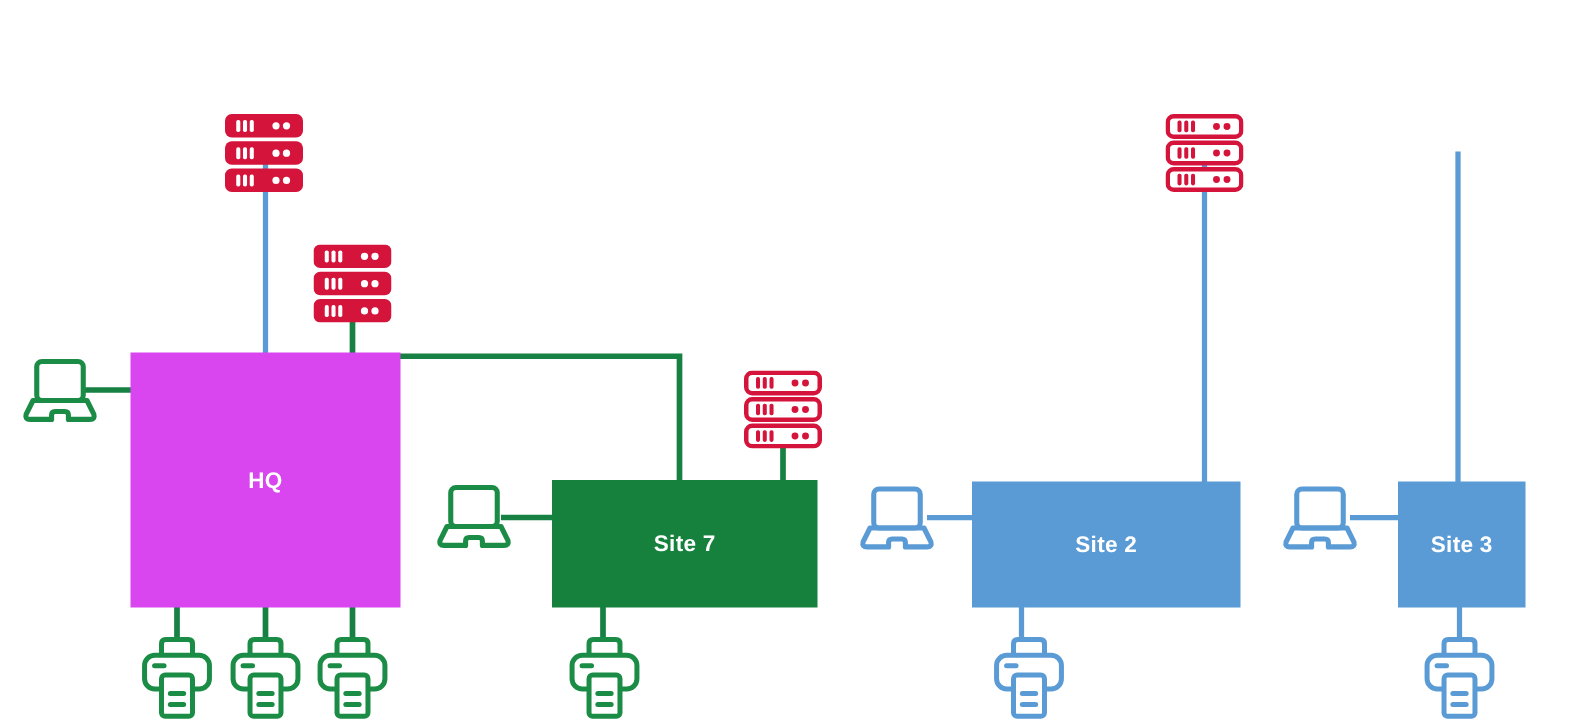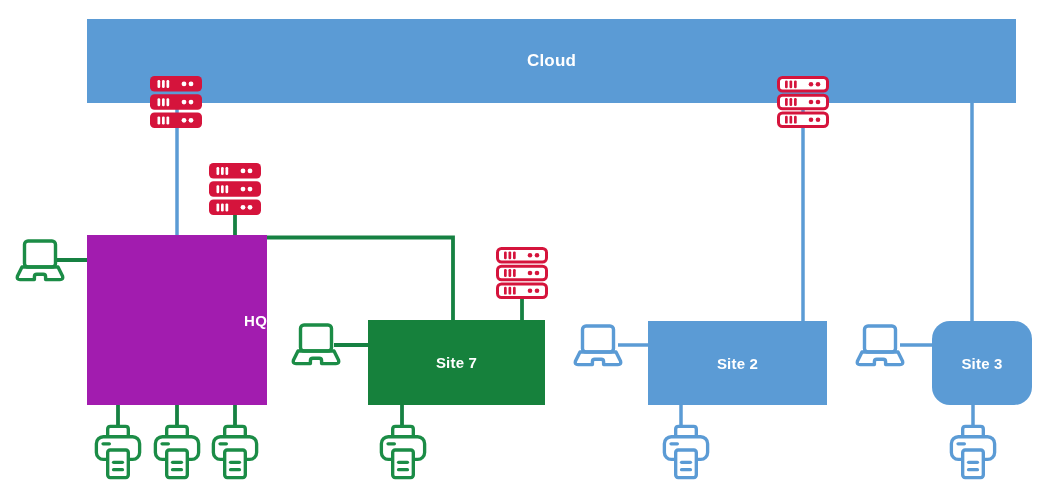--- a/index.html
+++ b/index.html
@@ -3,24 +3,24 @@
 <meta charset="utf-8">
 <style>
   html,body{margin:0;padding:0;background:#ffffff;}
   #stage{position:relative;width:1049px;height:485px;background:#ffffff;overflow:hidden;
          font-family:"Liberation Sans", sans-serif;}
   .abs{position:absolute;}
   .box{display:flex;align-items:center;justify-content:center;}
   .box .lbl{color:#ffffff;font-weight:bold;font-size:15px;letter-spacing:.2px;}
   #cloud-bar{left:87px;top:19px;width:929px;height:84px;background:#5b9bd5;}
   #cloud-bar .lbl{font-size:17px;}
-  #box-hq{left:87px;top:235px;width:180px;height:170px;background:#a21caf;justify-content:flex-end;}
+  #box-hq{left:87px;top:235px;width:180px;height:170px;background:#d946ef;}
   #box-site1{left:368px;top:320px;width:177px;height:85px;background:#16813c;}
   #box-site2{left:648px;top:321px;width:179px;height:84px;background:#5b9bd5;}
-  #box-site3{left:932px;top:321px;width:100px;height:84px;background:#5b9bd5;border-radius:18px;}
+  #box-site3{left:932px;top:321px;width:85px;height:84px;background:#5b9bd5;}
   #wires{left:0;top:0;width:1049px;height:485px;}
   #wires path{fill:none;}
   #wires .w-blue{stroke:#5b9bd5;stroke-width:3.5px;}
   #wires .w-green{stroke:#168142;stroke-width:3.8px;}
   .icon{position:absolute;display:block;}
   .ic-green{color:#1b8c46;}
   .ic-blue{color:#5b9bd5;}
   .ic-red{color:#d5143c;}
 </style>
 </head>
@@ -95,23 +95,20 @@
         <line x1="8.8" y1="20.2" x2="15.2" y2="20.2"></line>
         <line x1="19.5" y1="39" x2="28.5" y2="39"></line>
         <line x1="19.5" y1="46.5" x2="28.5" y2="46.5"></line>
       </g>
     </symbol>
   </defs>
 </svg>
 
 <div id="stage">
 
-  <div id="cloud-bar" class="abs box">
-    <span class="lbl">Cloud</span>
-  </div>
 
   <svg id="wires" class="abs" viewBox="0 0 1049 485">
     <path class="w-blue" d="M177 100 V236"></path>
     <path class="w-blue" d="M803 100 V322"></path>
     <path class="w-blue" d="M972 101 V322"></path>
     <path class="w-blue" d="M618 345 H650"></path>
     <path class="w-blue" d="M900 345 H934"></path>
     <path class="w-blue" d="M681 404 V426"></path>
     <path class="w-blue" d="M973 404 V426"></path>
     <path class="w-green" d="M235 206 V236"></path>

